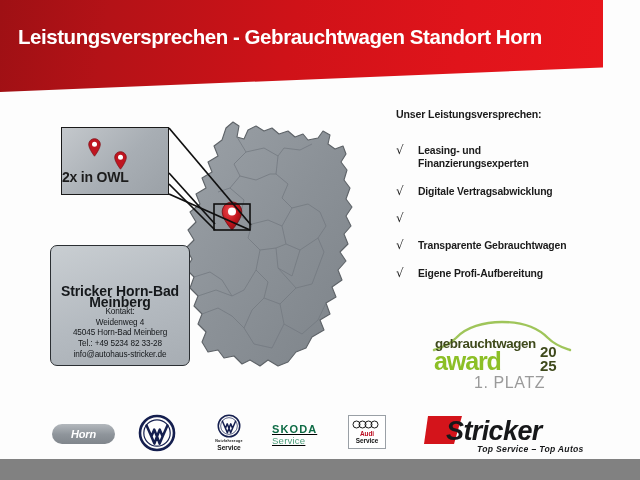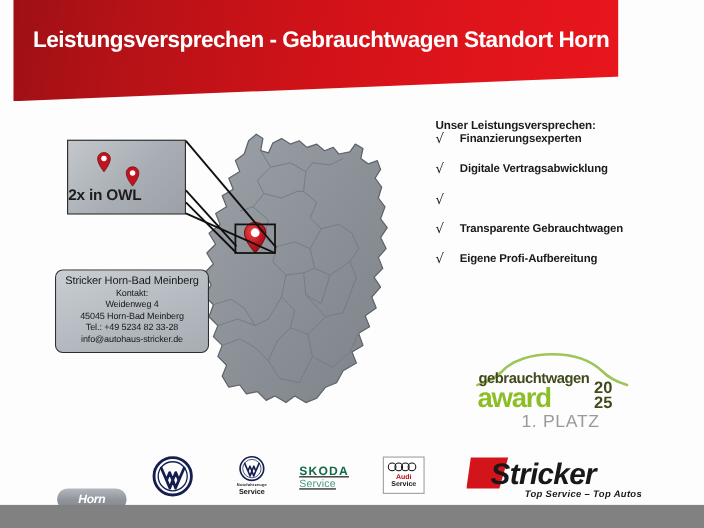--- a/index.html
+++ b/index.html
@@ -7,21 +7,21 @@
   body{
     width:640px;height:480px;overflow:hidden;position:relative;
     background:#fdfdfd;
     font-family:"Liberation Sans","DejaVu Sans",sans-serif;
     -webkit-font-smoothing:antialiased;
   }
   #stage{position:absolute;inset:0;width:640px;height:480px;}
 
   
   .banner{
-    position:absolute;left:12px;top:0;width:550px;height:92px;
+    position:absolute;left:0;top:0;width:603px;height:92px;
     background:linear-gradient(100deg,#9e1014 0%,#b41217 18%,#cf1218 48%,#e0141b 76%,#e8161c 100%);
     -webkit-clip-path:polygon(0 0,640px 0,640px 66px,0 92px);
     clip-path:polygon(0 0,640px 0,640px 66px,0 92px);
     overflow:hidden;
   }
   .banner-title{
     position:absolute;left:18px;top:25px;
     color:#ffffff;
     font-size:20.5px;font-weight:bold;
     letter-spacing:-0.45px;
@@ -52,43 +52,43 @@
     position:absolute;left:50px;top:245px;width:140px;
     background:linear-gradient(160deg,#c9ced2 0%,#b4bac0 55%,#a7adb3 100%);
     border:1.4px solid #2b2f33;border-radius:7px;
     box-sizing:border-box;
     padding:5px 4px 5px 4px;
     text-align:center;
     color:#15181b;
     font-size:8.2px;line-height:10.6px;
     letter-spacing:-.1px;
   }
-  .addr .l1{font-weight:normal;font-size:10px;}
+  .addr .l1{font-weight:bold;font-size:14px;margin-top:35px;}
 
   
   .promises{position:absolute;left:396px;top:108px;width:240px;}
   .promise-head{
-    font-size:10.6px;font-weight:bold;color:#1b1b1b;margin-bottom:0;letter-spacing:-.15px;
+    font-size:10.6px;font-weight:bold;color:#1b1b1b;margin-bottom:24px;letter-spacing:-.15px;
   }
   .promise-row{display:flex;align-items:flex-start;margin-bottom:14px;}
   .check{
     width:22px;flex:0 0 22px;font-size:12px;color:#1b1b1b;line-height:13px;
     font-family:"DejaVu Sans",sans-serif;
   }
   .promise-text{
     font-size:10.4px;font-weight:bold;color:#1b1b1b;line-height:13.4px;letter-spacing:-.15px;
   }
 
   
   .award{position:absolute;left:426px;top:312px;width:150px;height:78px;}
   .award svg{display:block;}
 
   
   .horn-pill{
-    position:absolute;left:52px;top:444px;width:63px;height:20px;
+    position:absolute;left:52px;top:424px;width:63px;height:20px;
     border-radius:10px;
     background:linear-gradient(180deg,#b3b8bd 0%,#8f959b 52%,#80868c 100%);
     color:#ffffff;font-style:italic;font-weight:bold;font-size:11px;
     display:flex;align-items:center;justify-content:center;
     letter-spacing:-.2px;
   }
   .vw-main{position:absolute;left:138px;top:414px;}
   .vw-nfz{position:absolute;left:200px;top:414px;text-align:center;width:58px;}
   .vw-nfz .nfz1{font-size:3.6px;font-weight:bold;color:#111;letter-spacing:.2px;margin-top:1px;}
   .vw-nfz .nfz2{font-size:6.6px;font-weight:bold;color:#111;margin-top:1px;}
@@ -209,20 +209,21 @@
     <div>Tel.: +49 5234 82 33-28</div>
     <div>info@autohaus-stricker.de</div>
   </div>
 
   <div class="promises">
     <div class="promise-head">Unser Leistungsversprechen:</div>
 
     <div class="promise-row">
       <div class="check">√</div>
       <div class="promise-text">
+        <div>Leasing- und</div>
         <div>Finanzierungsexperten</div>
       </div>
     </div>
 
     <div class="promise-row">
       <div class="check">√</div>
       <div class="promise-text">Digitale Vertragsabwicklung</div>
     </div>
 
     <div class="promise-row">

